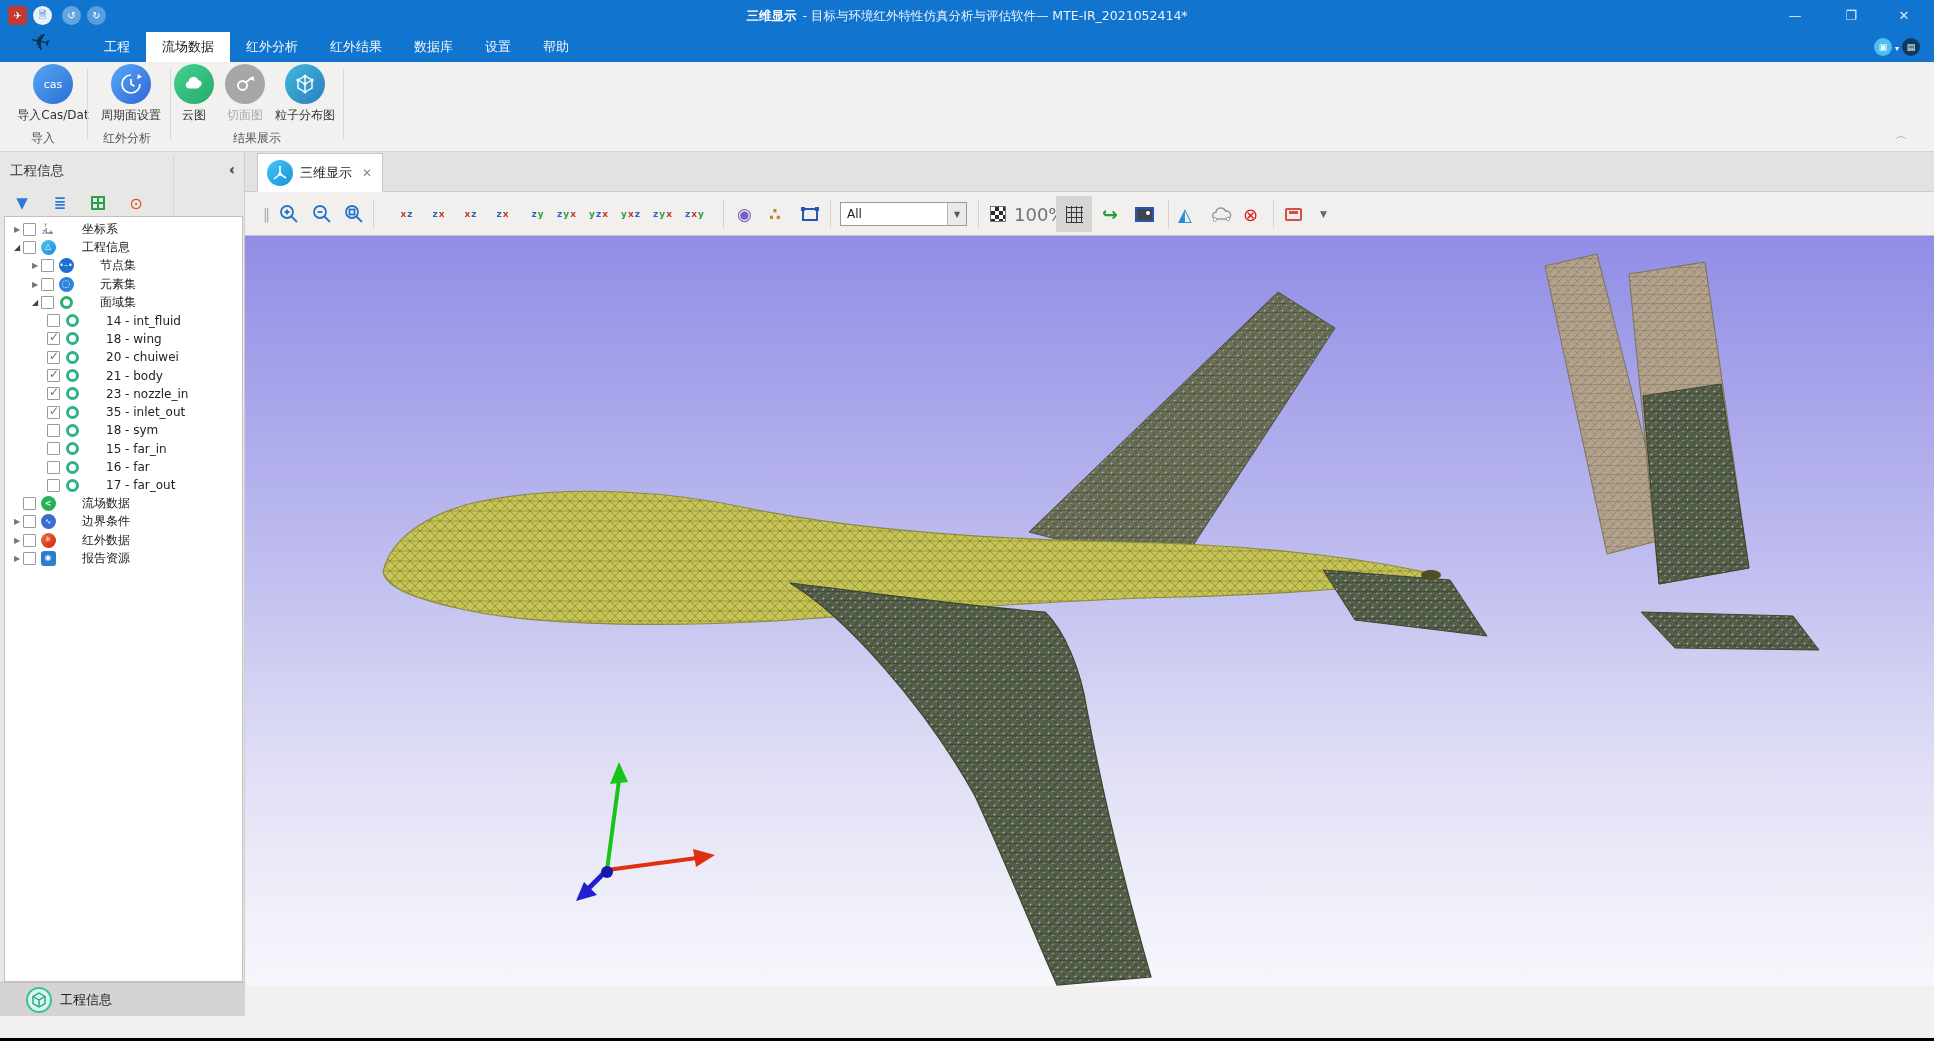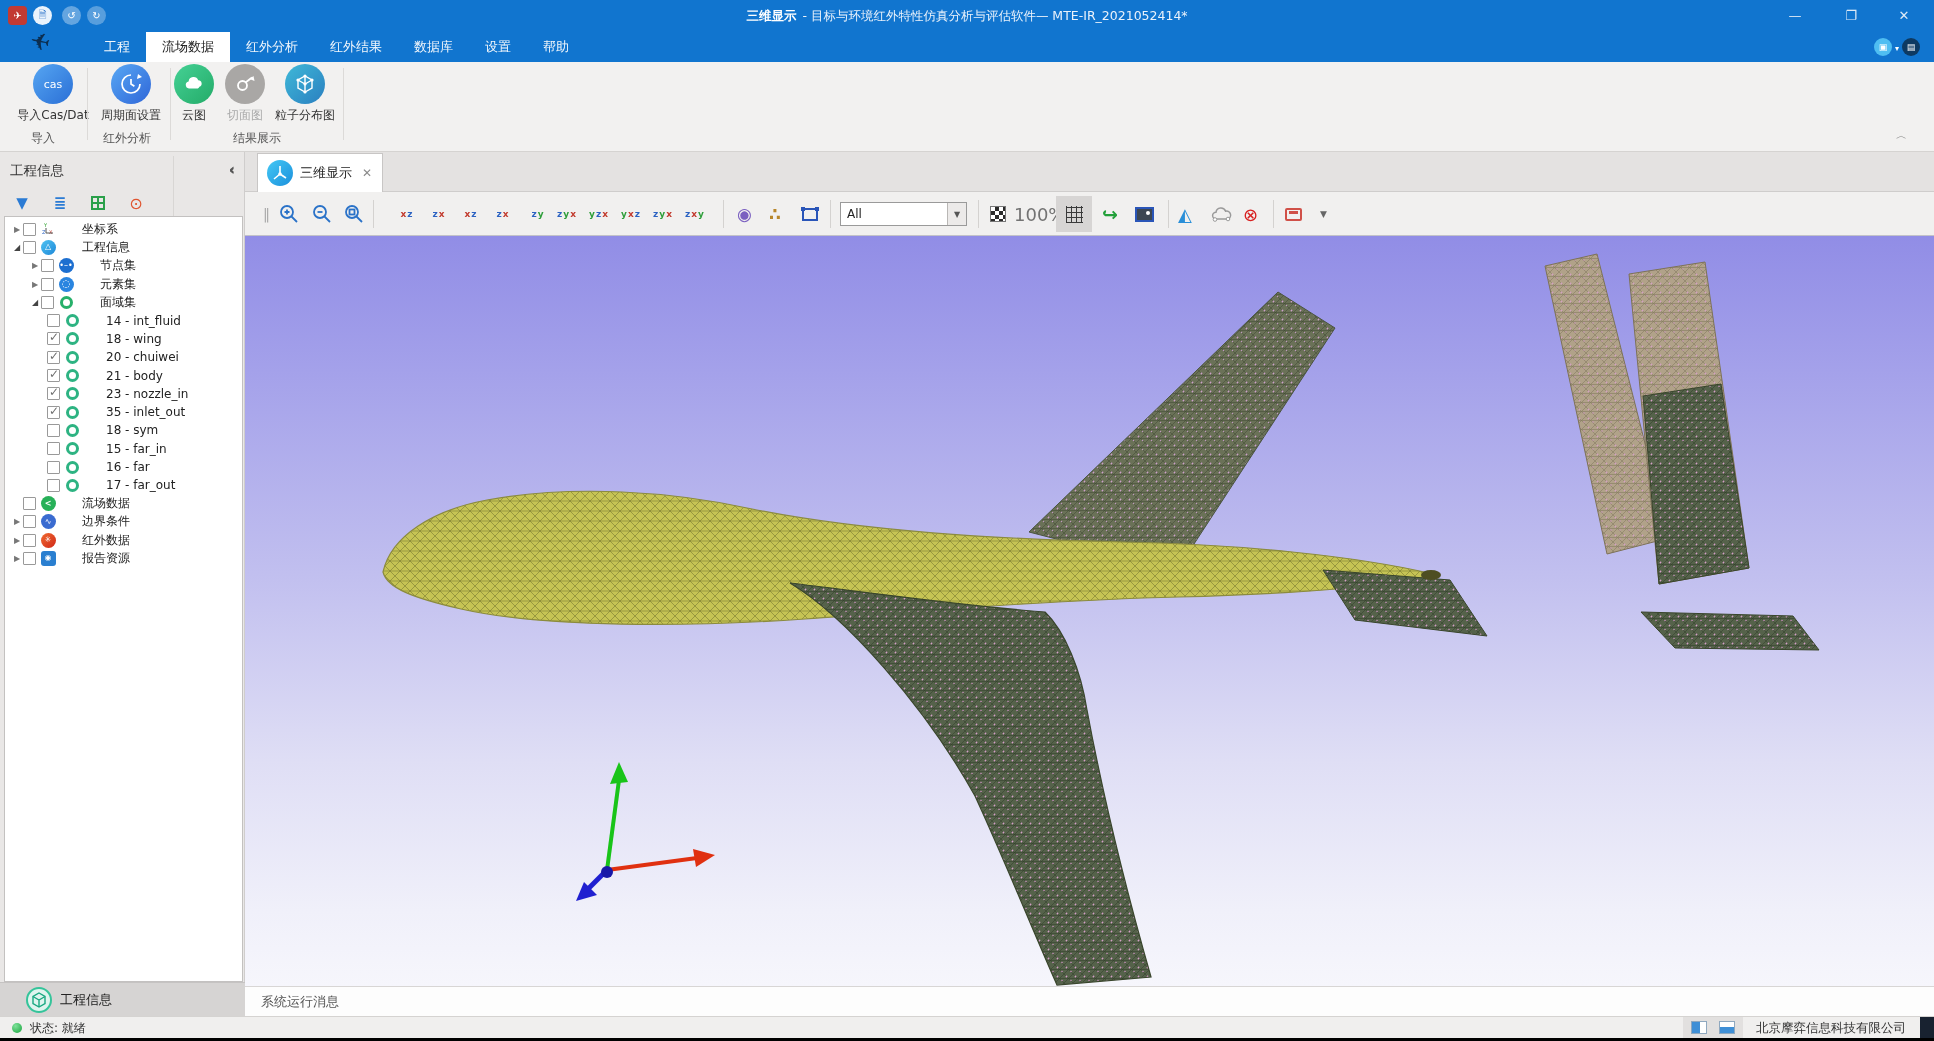--- a/index.html
+++ b/index.html
@@ -587,28 +587,15 @@
         <polygon points="374,526 365,548 383,546" fill="#19c419"></polygon>
         <line x1="362" y1="634" x2="452" y2="622" stroke="#e03010" stroke-width="4"></line>
         <polygon points="470,619 448,613 451,631" fill="#e03010"></polygon>
         <line x1="362" y1="634" x2="342" y2="654" stroke="#2020d0" stroke-width="5"></line>
         <polygon points="331,665 339,646 352,659" fill="#2020d0"></polygon>
         <circle cx="362" cy="636" r="6" fill="#1818a8"></circle>
       </g>
     </svg>
   </div>
 
-  <div class="abs" id="msgbar">
-    <span>系统运行消息</span>
-  </div>
-
-  <div class="abs" id="statusbar">
-    <div id="st-dot"></div>
-    <div id="st-text">状态: 就绪</div>
-    <div id="st-icons">
-      <span class="layico" id="layico-left"></span>
-      <span class="layico" id="layico-bottom"></span>
-    </div>
-    <div id="st-company">北京摩弈信息科技有限公司</div>
-    <div id="st-corner"></div>
-  </div>
+
   <div class="abs" id="bottom-edge"></div>
 </div>
 
 </body></html>

